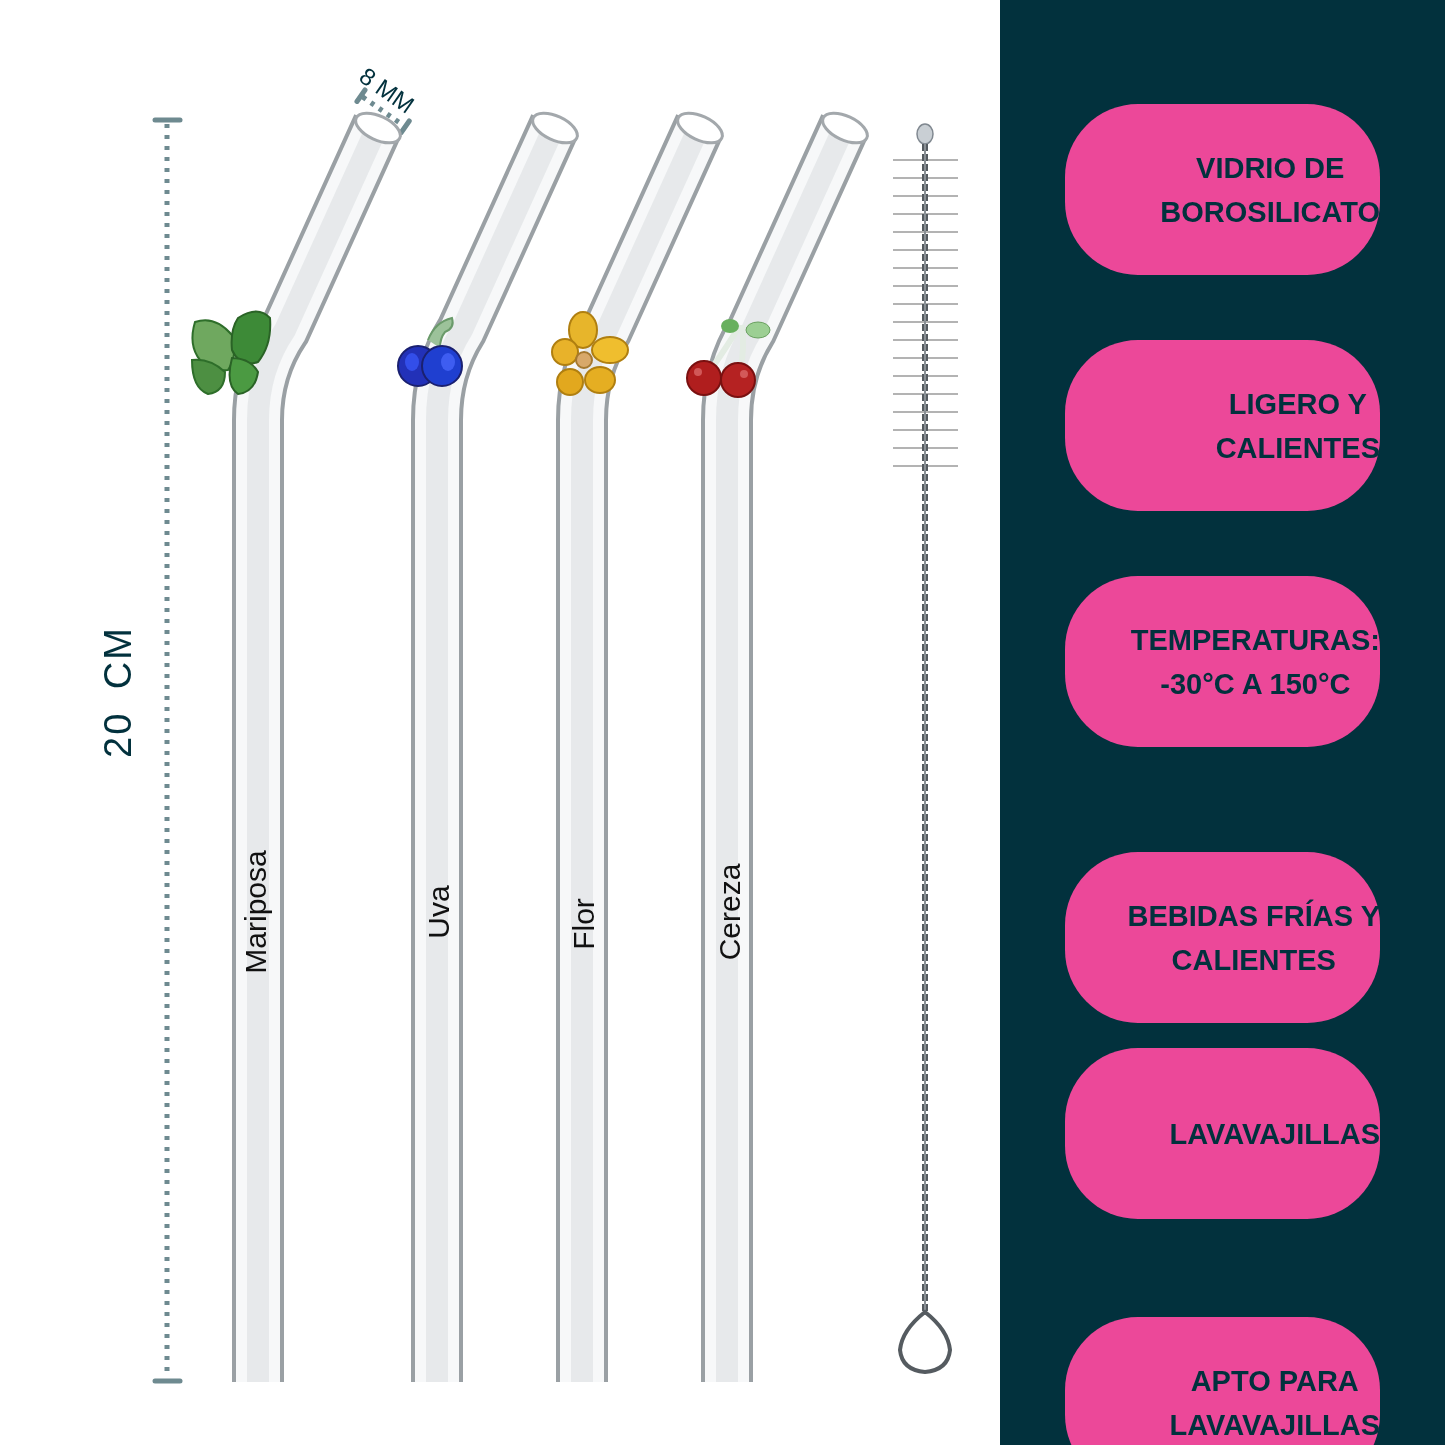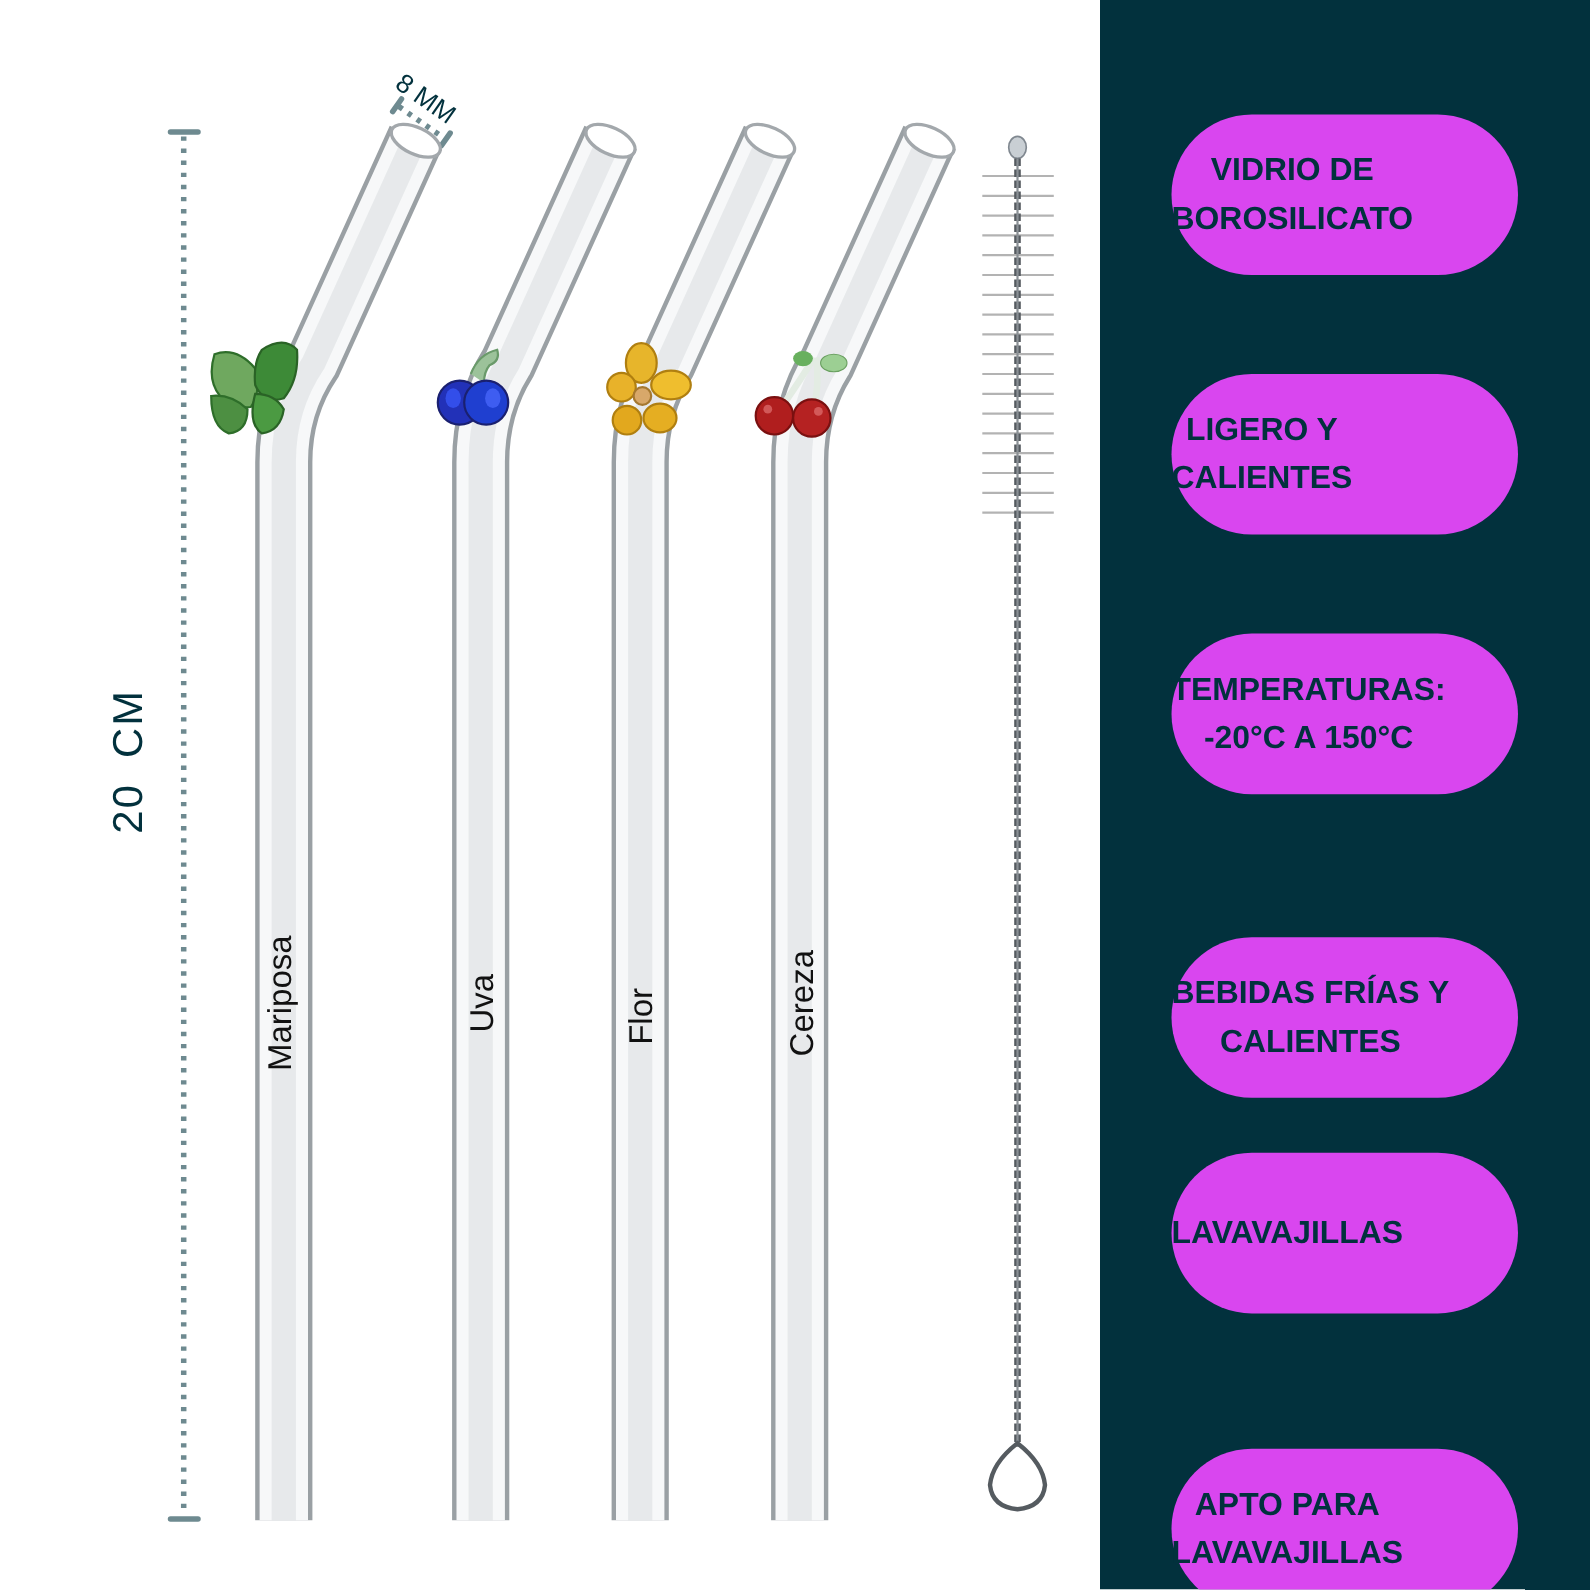--- a/index.html
+++ b/index.html
@@ -1,19 +1,19 @@
 <!DOCTYPE html>
 <html><head>
 <meta charset="utf-8">
 <style>
   html,body{margin:0;padding:0;}
   body{width:1445px;height:1445px;position:relative;overflow:hidden;background:#ffffff;font-family:"Liberation Sans",sans-serif;}
   .left{position:absolute;left:0;top:0;width:1000px;height:1445px;background:#ffffff;}
   .right{position:absolute;left:1000px;top:0;width:445px;height:1445px;background:#02313d;}
-  .pill{position:absolute;left:1065px;width:315px;height:146px;background:#d946ef;border-radius:73px;display:flex;align-items:center;justify-content:flex-start;text-align:center;color:#02313d;font-weight:bold;font-size:29px;line-height:44px;}
+  .pill{position:absolute;left:1065px;width:315px;height:171px;background:#ec4899;border-radius:73px;display:flex;align-items:center;justify-content:flex-end;text-align:center;color:#02313d;font-weight:bold;font-size:29px;line-height:44px;}
   .pill span{display:block;white-space:pre-line;}
   .dim-label-v{position:absolute;left:118px;top:692px;transform:translate(-50%,-50%) rotate(-90deg);color:#02313d;font-size:38px;letter-spacing:2px;white-space:nowrap;word-spacing:10px;}
   .dim-label-mm{position:absolute;left:370px;top:62px;transform:rotate(35deg);transform-origin:left top;color:#02313d;font-size:24px;white-space:nowrap;}
   .straw-label{position:absolute;transform:translate(-50%,-50%) rotate(-90deg);color:#111;font-size:30px;white-space:nowrap;}
   svg{position:absolute;left:0;top:0;}
 </style>
 </head>
 <body>
 
 <div class="left">
@@ -144,21 +144,21 @@
 <div class="pill" style="top:104px;">
     <span>VIDRIO DE
 BOROSILICATO</span>
   </div>
 <div class="pill" style="top:340px;">
     <span>LIGERO Y
 CALIENTES</span>
   </div>
 <div class="pill" style="top:576px;">
     <span>TEMPERATURAS:
--20°C A 150°C</span>
+-30°C A 150°C</span>
   </div>
 <div class="pill" style="top:852px;">
     <span>BEBIDAS FRÍAS Y
 CALIENTES</span>
   </div>
 <div class="pill" style="top:1048px;">
     <span>LAVAVAJILLAS</span>
   </div>
 <div class="pill" style="top:1317px;">
     <span>APTO PARA

